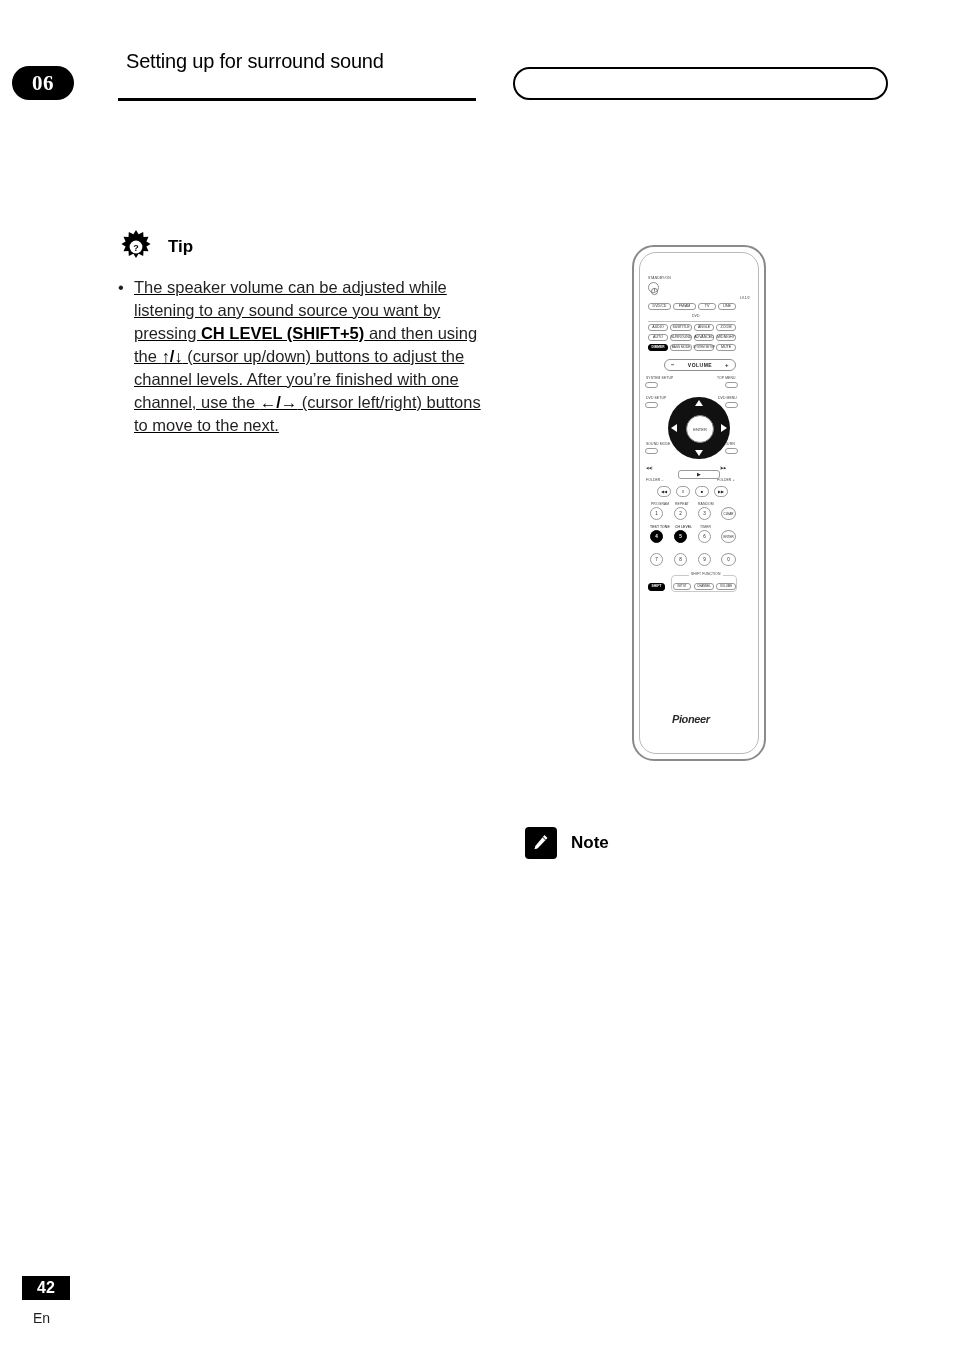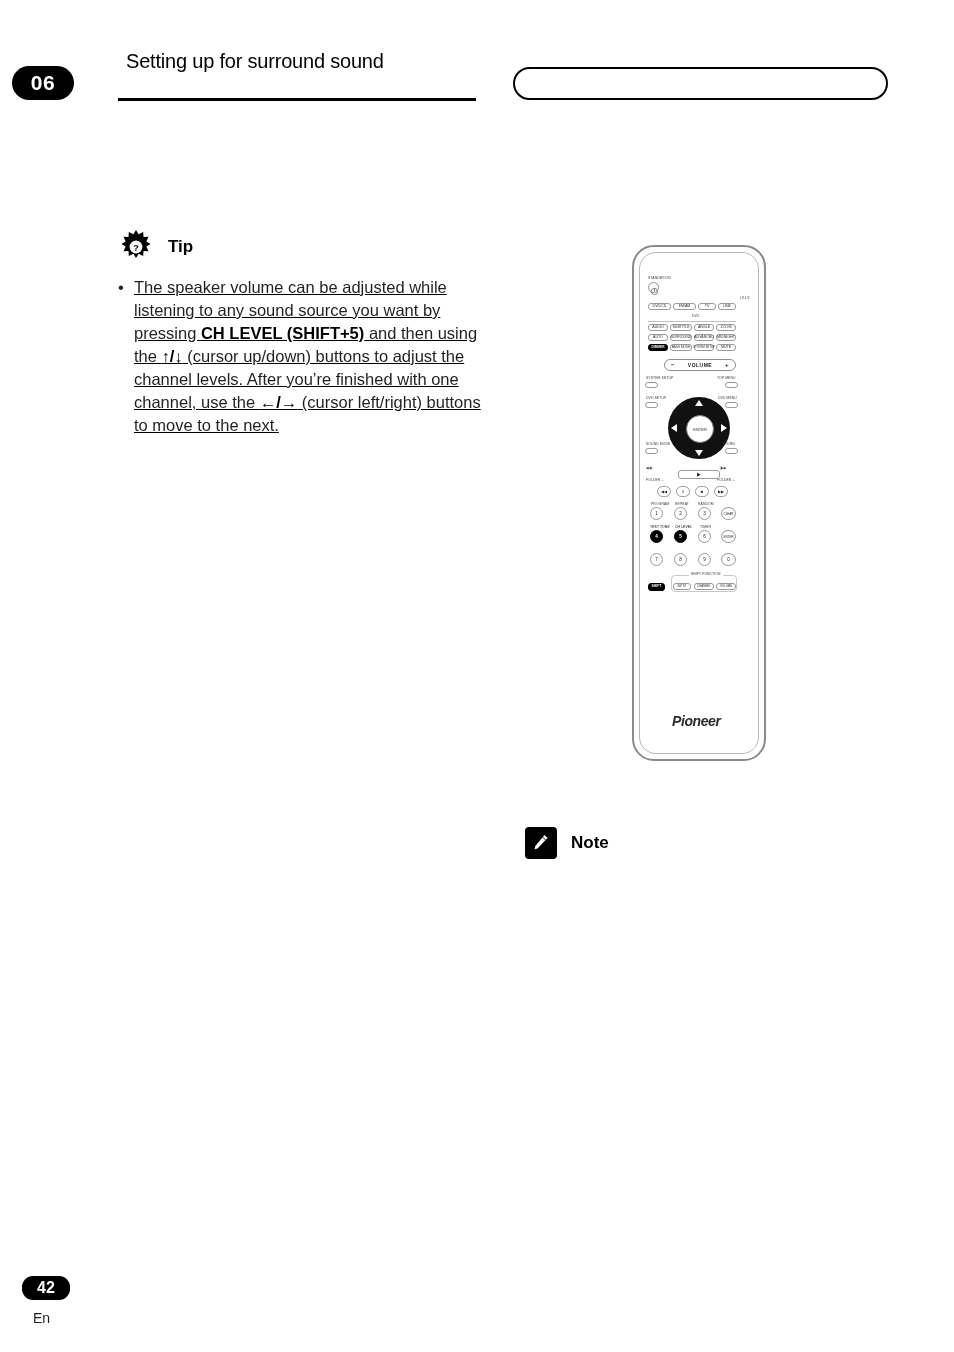--- a/index.html
+++ b/index.html
@@ -25,20 +25,21 @@
     height: 34px;
     background: #000;
     border-radius: 17px;
     color: #fff;
     font-size: 21px;
     font-weight: bold;
     display: flex;
     align-items: center;
     justify-content: center;
     letter-spacing: 0.5px;
+    font-family: Liberation Serif, serif;
   }
   .chapter-title {
     position: absolute;
     left: 118px;
     top: 50px;
     font-size: 20px;
     font-weight: normal;
     letter-spacing: -0.2px;
     margin-left: 8px;
   }
@@ -140,21 +141,20 @@
     bottom: 52px;
     width: 48px;
     height: 24px;
     background: #000;
     color: #fff;
     font-size: 16px;
     font-weight: bold;
     display: flex;
     align-items: center;
     justify-content: center;
-    border-radius: 11px;
   }
   .page-lang {
     position: absolute;
     left: 33px;
     bottom: 26px;
     font-size: 14px;
     color: #231f20;
   }
 
   
@@ -263,21 +263,21 @@
     justify-content: center;
     font-size: 4px;
     color: #333;
   }
   .dpad-arrow {
     position: absolute;
     width: 0; height: 0;
   }
   .pioneer-logo {
     position: absolute;
-    font-size: 14px;
+    font-size: 11px;
     font-style: italic;
     font-weight: bold;
     color: #2b2b2b;
     letter-spacing: -0.4px;
   }
   .standby-circle {
     position: absolute;
     border: 0.8px solid #8f8f8f;
     border-radius: 50%;
     box-sizing: border-box;

